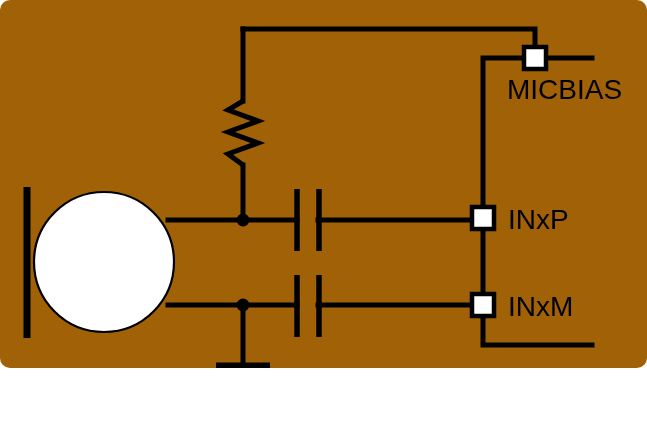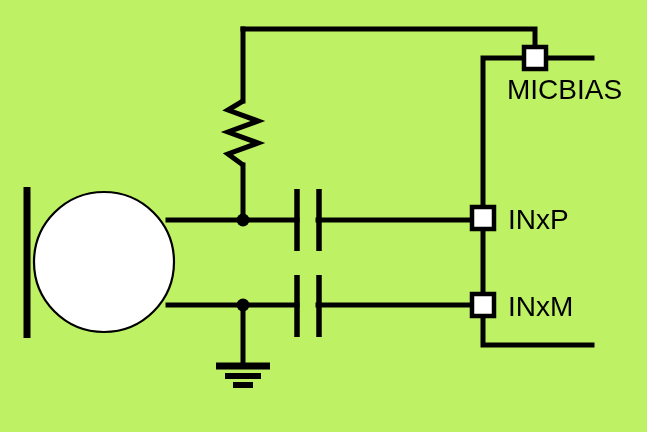--- a/index.html
+++ b/index.html
@@ -6,23 +6,24 @@
     margin: 0;
     padding: 0;
     background: #ffffff;
   }
   body {
     font-family: "Liberation Sans", sans-serif;
   }
   #diagram-root {
     position: relative;
     width: 647px;
-    height: 432px;
-    background: #bef264;
+    height: 368px;
+    background: #a16207;
     overflow: hidden;
+    border-radius: 10px;
   }
   svg#circuit-svg {
     display: block;
     width: 647px;
     height: 432px;
   }
   .wire {
     stroke: #000000;
     stroke-width: 5;
     stroke-linecap: square;

